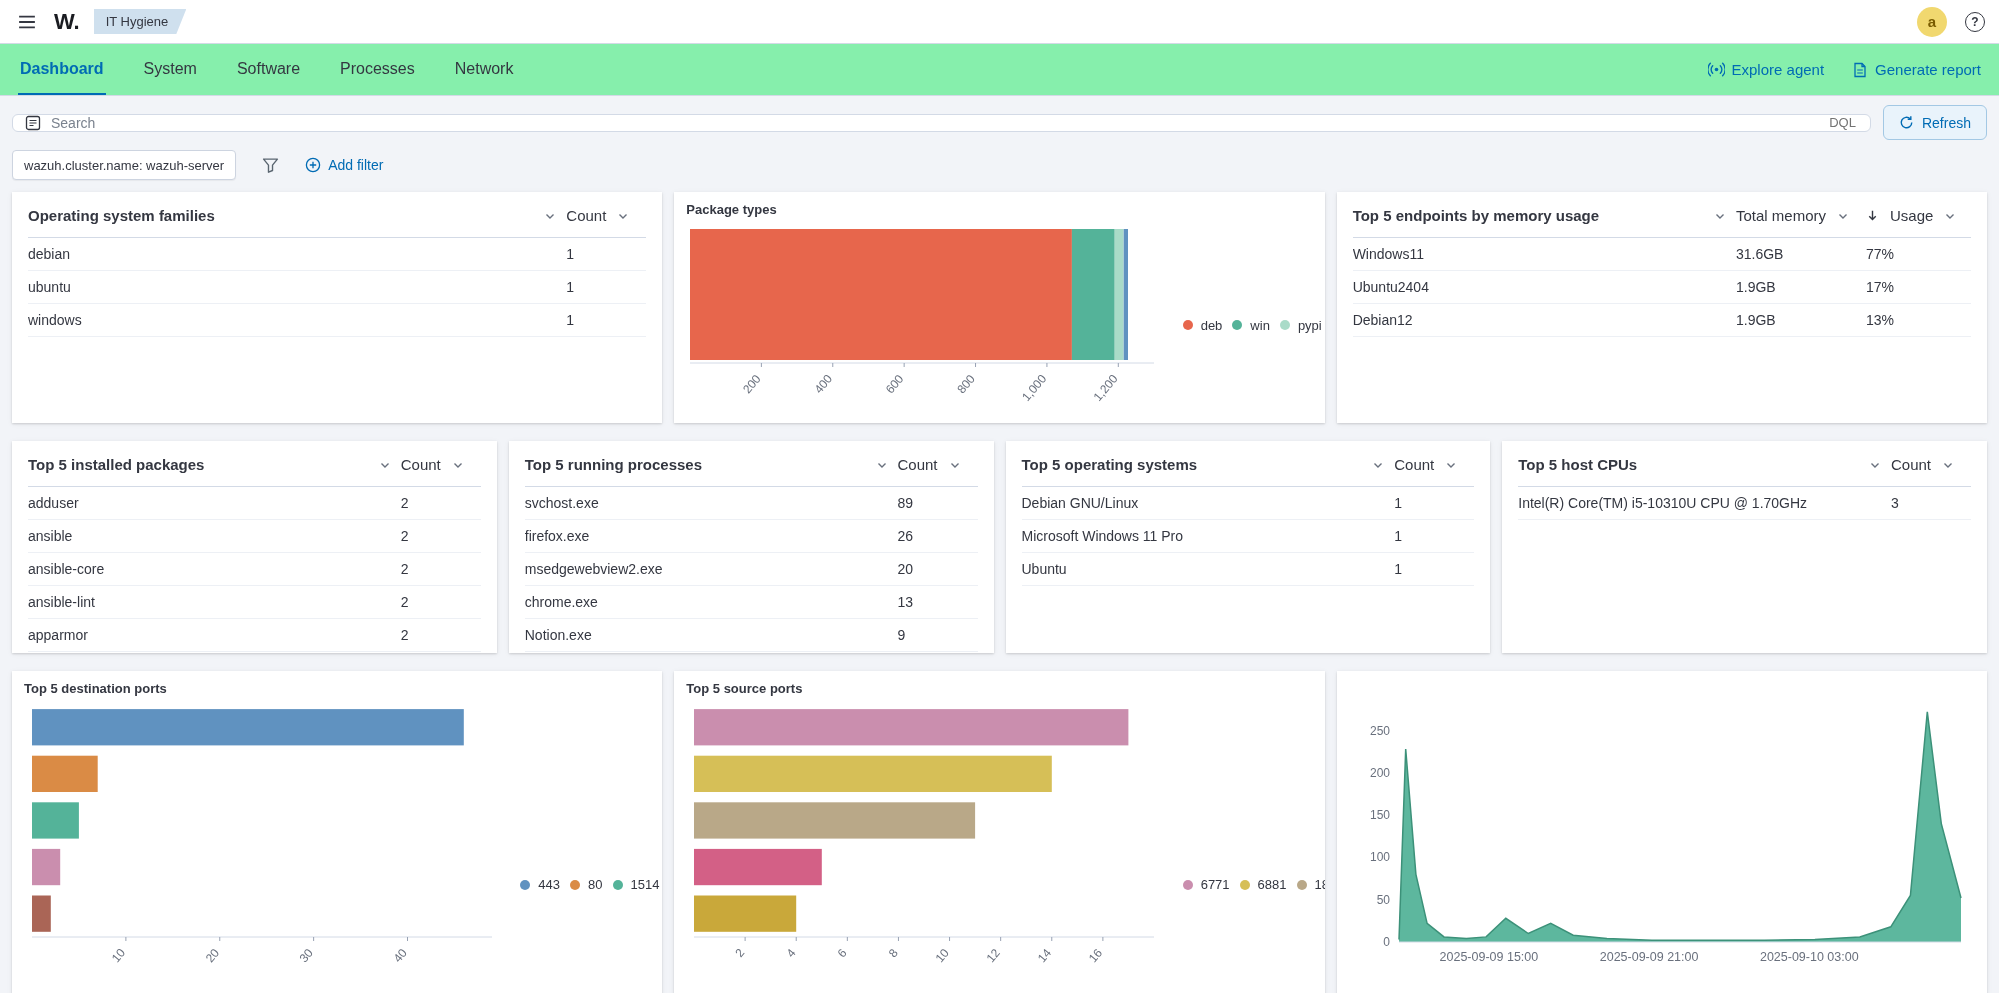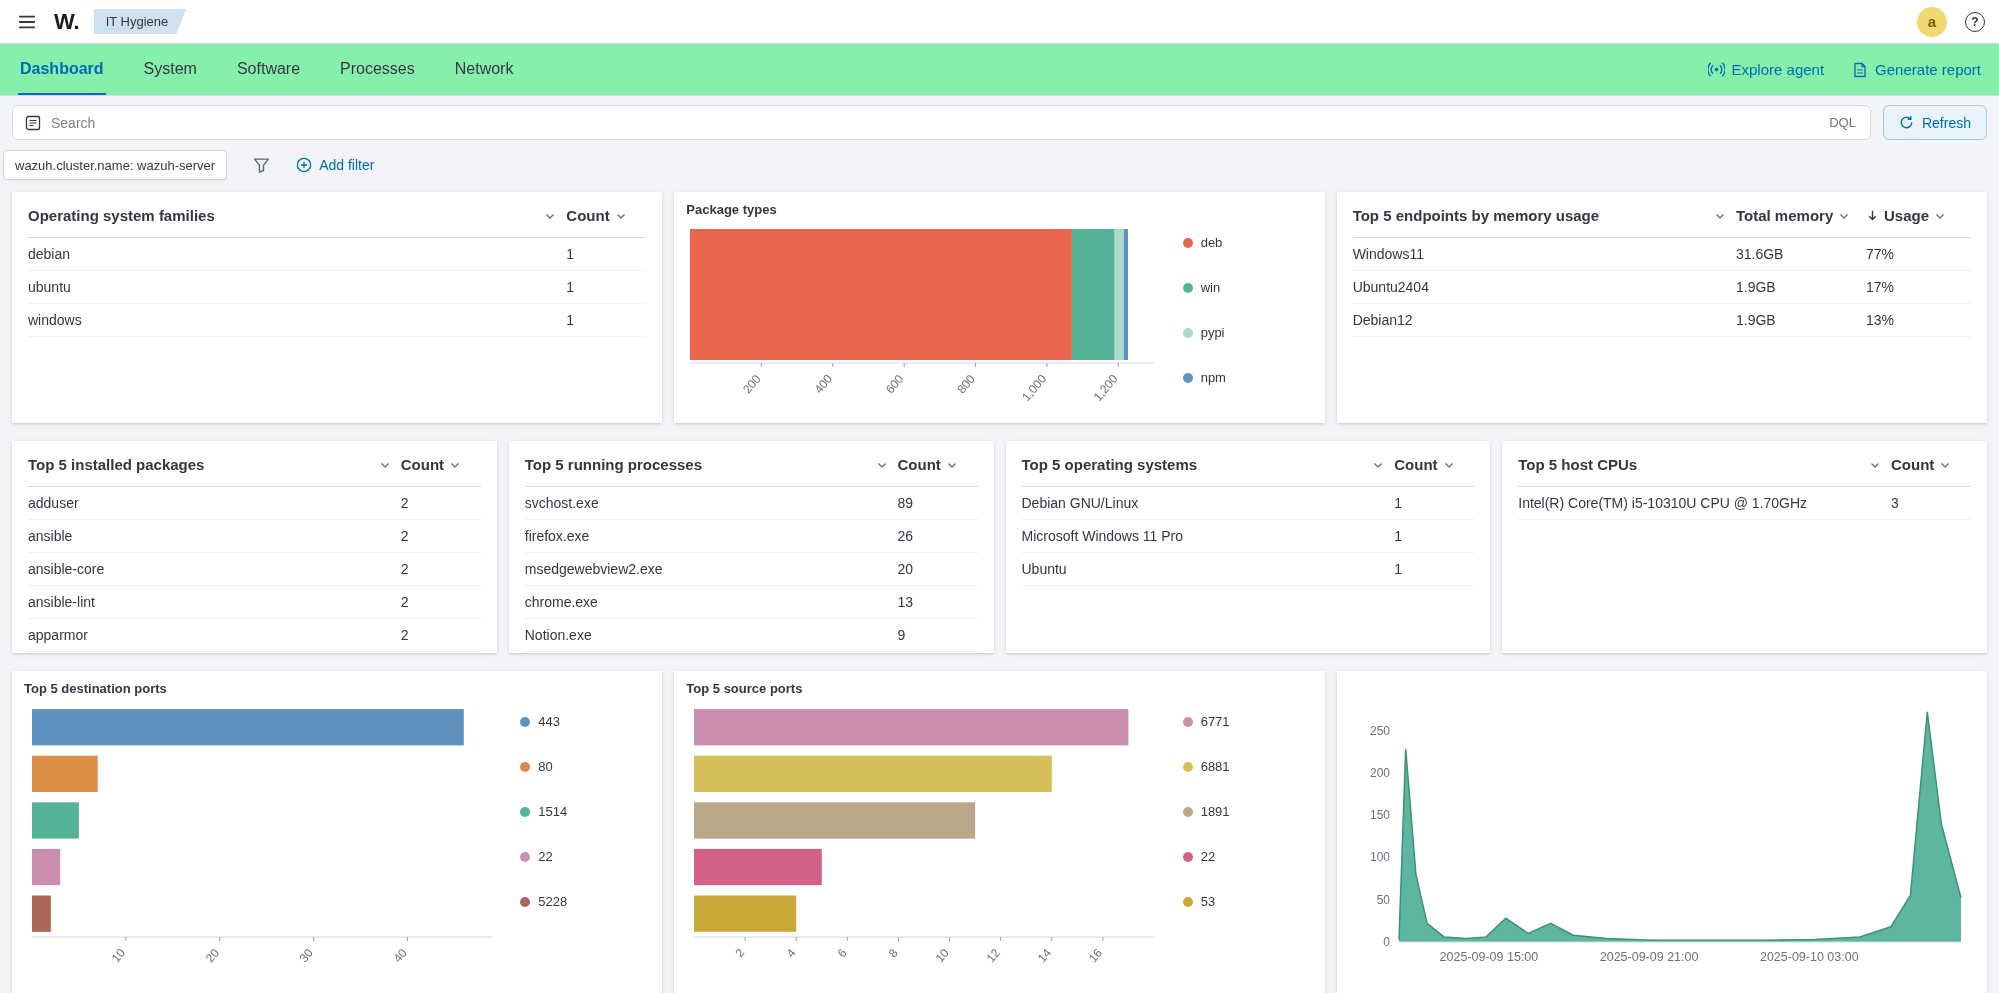--- a/index.html
+++ b/index.html
@@ -22,61 +22,61 @@
   .tabsbar{height:52px;background:#86efac;border-bottom:1px solid #d3dae6;display:flex;align-items:center;padding:0 18px}
   .tabs{display:flex;height:100%}
   .tab{margin-right:36px;height:100%;display:flex;align-items:center;font-size:16px;color:#343741;cursor:pointer;
        border-bottom:2px solid transparent;padding:0 2px}
   .tab.active{color:#006BB4;border-bottom-color:#006BB4;font-weight:600}
   .tabsbar-right{margin-left:auto;display:flex;gap:28px;align-items:center}
   .blue-link{color:#006BB4;font-size:15px;display:flex;align-items:center;gap:7px;cursor:pointer;background:none;border:none}
 
   
   .searchrow{display:flex;gap:12px;padding:9px 12px 0;align-items:center}
-  .searchbox{flex:1;height:35px;background:#fff;border:1px solid #d3dae6;border-radius:6px;display:flex;
+  .searchbox{flex:1;height:18px;background:#fff;border:1px solid #d3dae6;border-radius:6px;display:flex;
              align-items:center;padding:0 12px;gap:10px}
   .searchbox input{border:none;outline:none;flex:1;font-size:14px;color:#343741;font-family:"Liberation Sans",sans-serif;background:transparent}
   .searchbox input::placeholder{color:#7a828e}
   .dql{font-size:13px;color:#737373;cursor:pointer;padding:0 2px}
   .refresh-btn{height:35px;padding:0 15px;border:1px solid #a3c8e4;background:#e9f3fb;color:#006BB4;font-size:14px;
                border-radius:6px;display:flex;gap:8px;align-items:center;cursor:pointer;font-weight:500;font-family:"Liberation Sans",sans-serif}
-  .filterrow{display:flex;align-items:center;gap:26px;padding:10px 3px 0}
+  .filterrow{display:flex;align-items:center;gap:26px;padding:10px 12px 0}
   .chip{height:30px;border:1px solid #cdd4e0;border-radius:4px;background:#fff;display:flex;align-items:center;
         padding:0 11px;font-size:13px;color:#343741;cursor:pointer;box-shadow:0 1px 1px rgba(0,0,0,.05)}
   .addfilter{color:#006BB4;font-size:14px;display:flex;align-items:center;gap:7px;cursor:pointer;background:none;border:none;font-family:"Liberation Sans",sans-serif}
 
   
   .content{padding:12px 12px 8px;display:flex;flex-direction:column;gap:18px}
   .grid3{display:grid;grid-template-columns:repeat(3,1fr);gap:12px}
   .grid4{display:grid;grid-template-columns:repeat(4,1fr);gap:12px}
   .row1 .panel{height:231px}
   .row2 .panel{height:212px}
   .row3 .panel{height:392px}
   .panel{background:#fff;border-radius:0;box-shadow:0 1px 2px rgba(0,0,0,.14),0 1px 6px rgba(0,0,0,.06);overflow:hidden}
 
   
   .tpanel{padding:2px 16px 0}
   .thead{display:flex;align-items:center;height:44px;border-bottom:1px solid #d3dae6}
   .th-title{flex:1;display:flex;align-items:center;justify-content:space-between;font-weight:600;font-size:15px;cursor:pointer;padding-right:10px}
-  .th-val{display:flex;align-items:center;gap:5px;font-weight:700;font-size:15px;cursor:pointer}
+  .th-val{display:flex;align-items:center;gap:11px;font-weight:400;font-size:15px;cursor:pointer}
   .w80{width:80px}
   .w130{width:130px}
   .w105{width:105px}
   .t-row{display:flex;align-items:center;height:33px;border-bottom:1px solid #edf0f5;font-size:14px}
   .t-name{flex:1;white-space:nowrap;overflow:hidden;text-overflow:ellipsis}
   .cols1 .t-val{width:80px}
   .cols2 .t-val:nth-child(2){width:130px}
   .cols2 .t-val:nth-child(3){width:105px}
 
   
   .vizpanel{padding:10px 12px 8px;display:flex;flex-direction:column}
   .viz-title{font-size:13px;font-weight:700;color:#343741}
   .viz{flex:1;display:flex;min-height:0;margin-top:4px}
   .plot{flex:1;min-width:0;height:100%}
-  .legend{width:140px;padding:14px 0 0 10px;display:flex;flex-direction:column;gap:30px}
+  .legend{width:140px;padding:14px 0 0 10px;display:flex;flex-direction:row;gap:10px}
   .legend-item{display:flex;align-items:center;gap:8px;font-size:13px;color:#343741;cursor:pointer}
   .dot{width:10px;height:10px;border-radius:50%;flex:0 0 auto}
   svg{display:block}
 </style>
 </head>
 <body>
 
 <header class="topbar">
   <button class="icon-btn">
     <svg width="18" height="18" viewBox="0 0 16 16">

